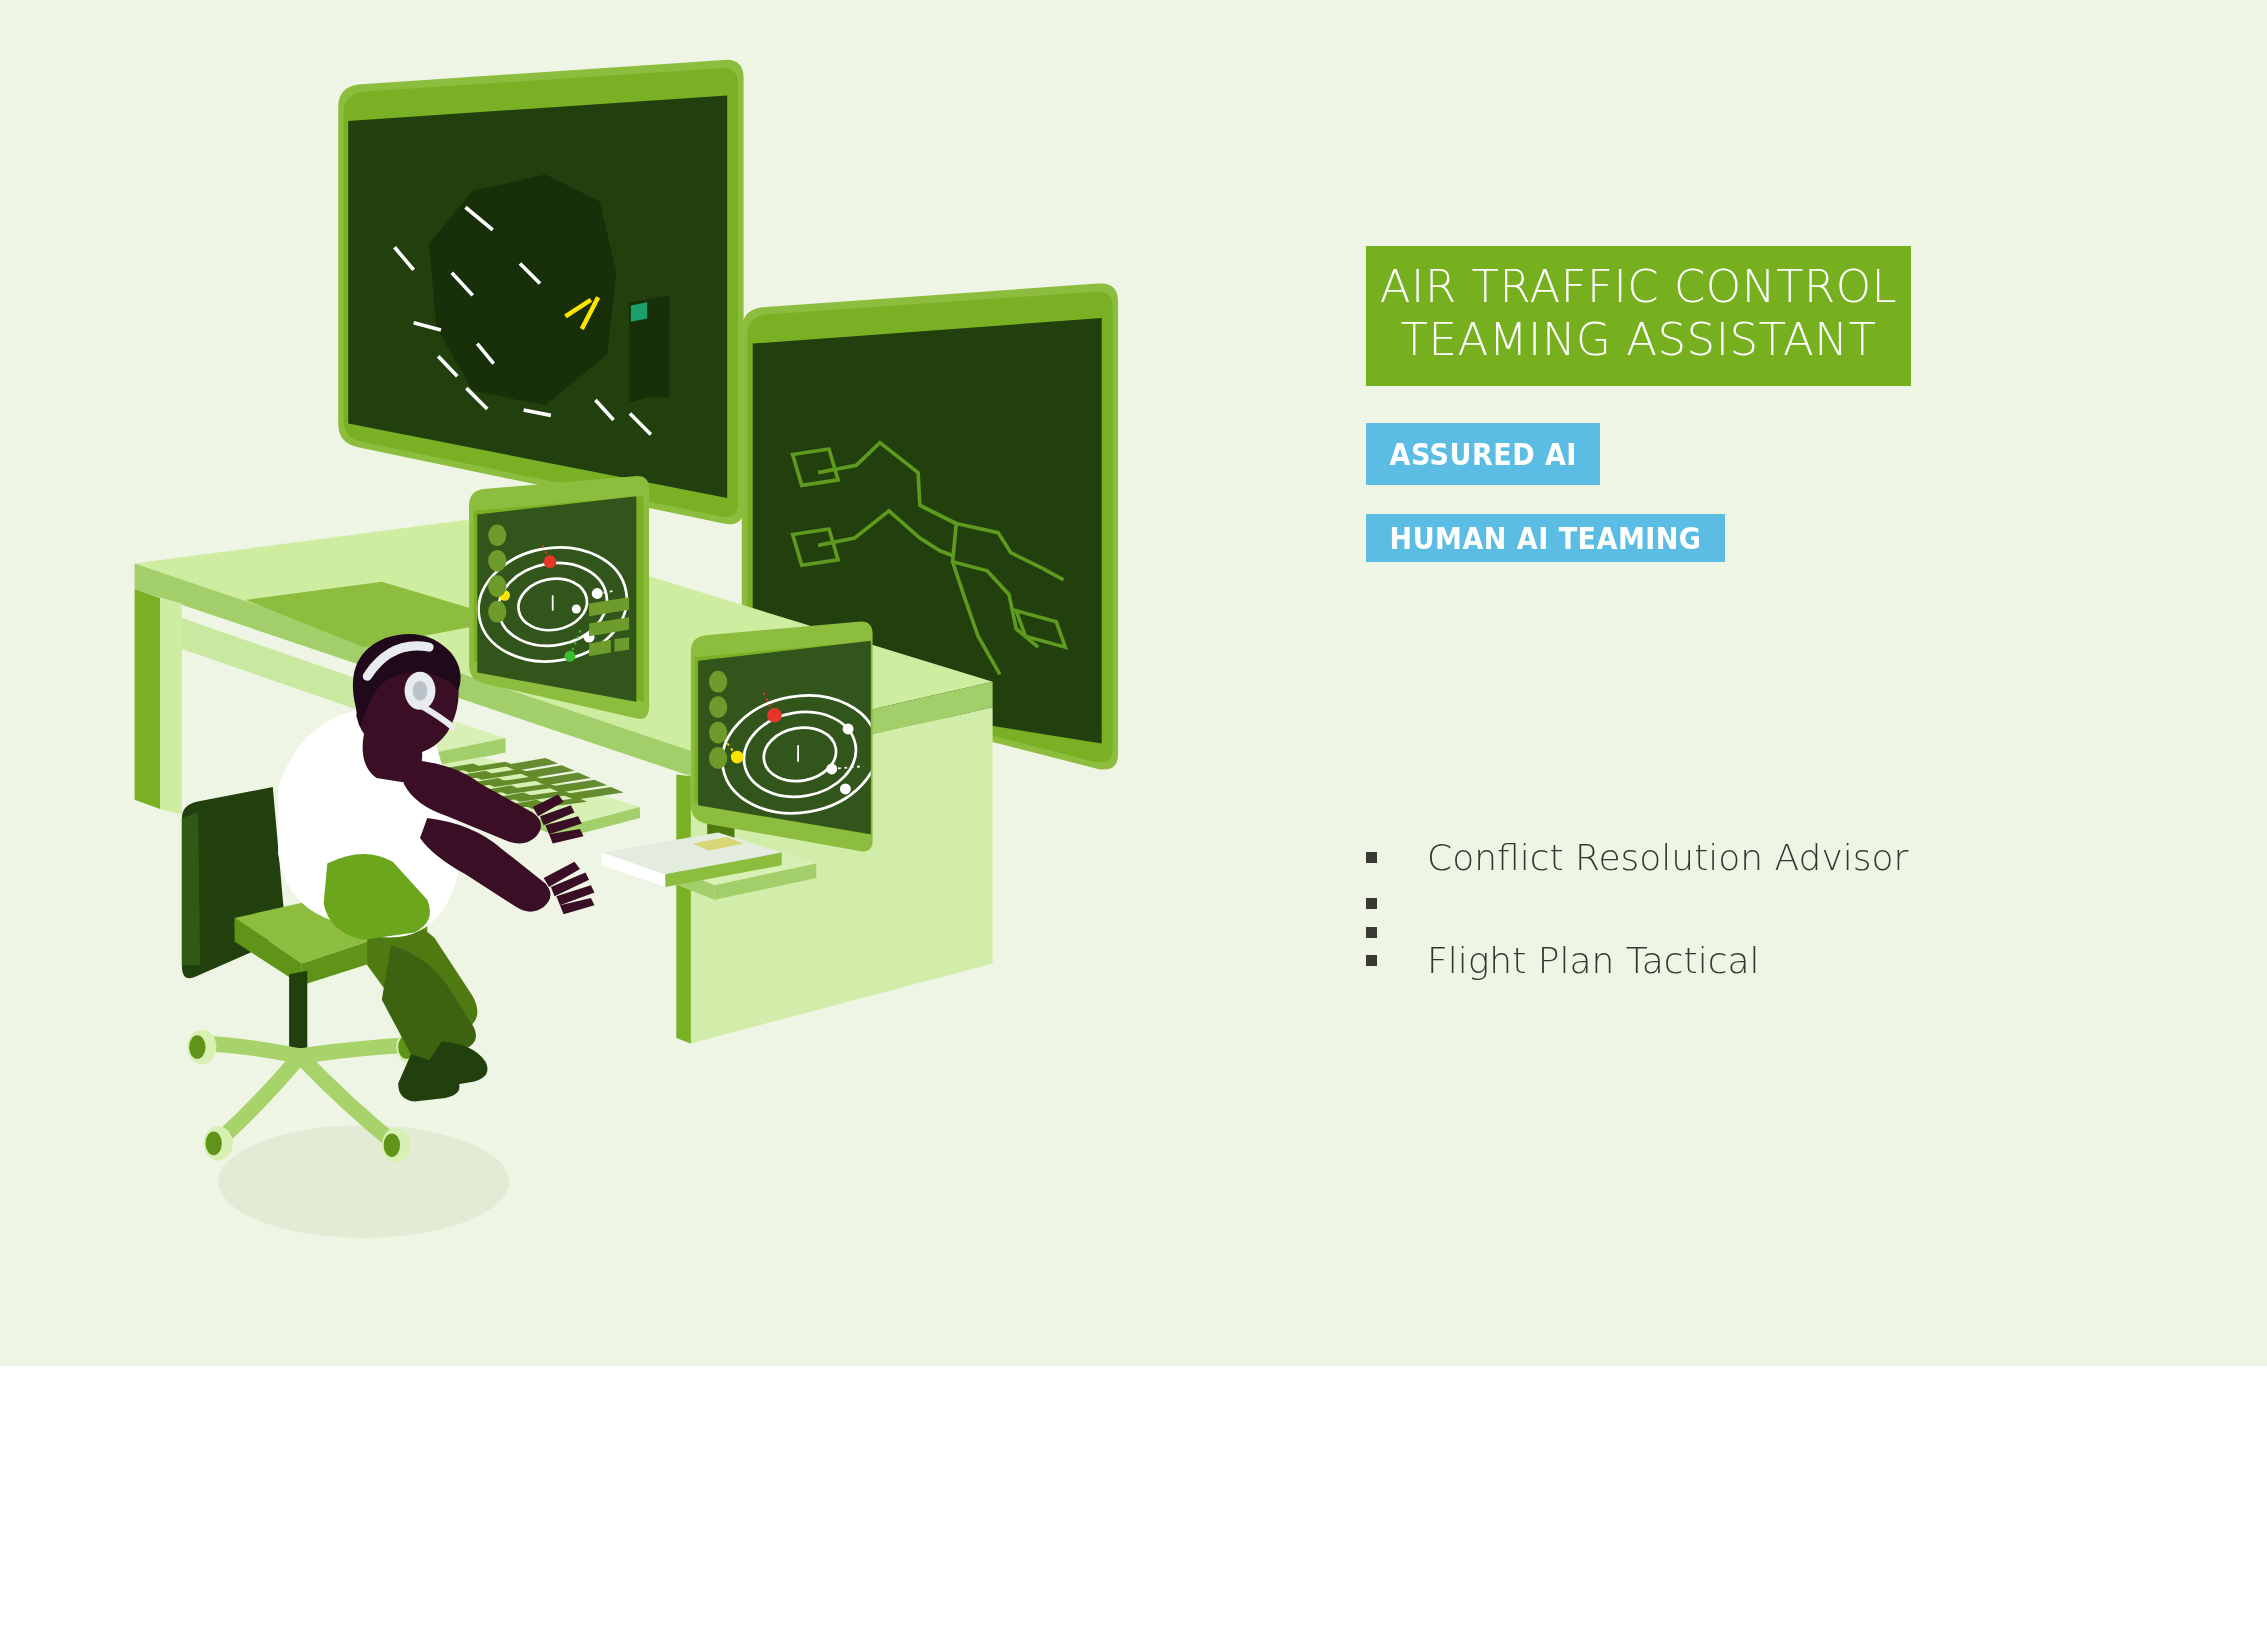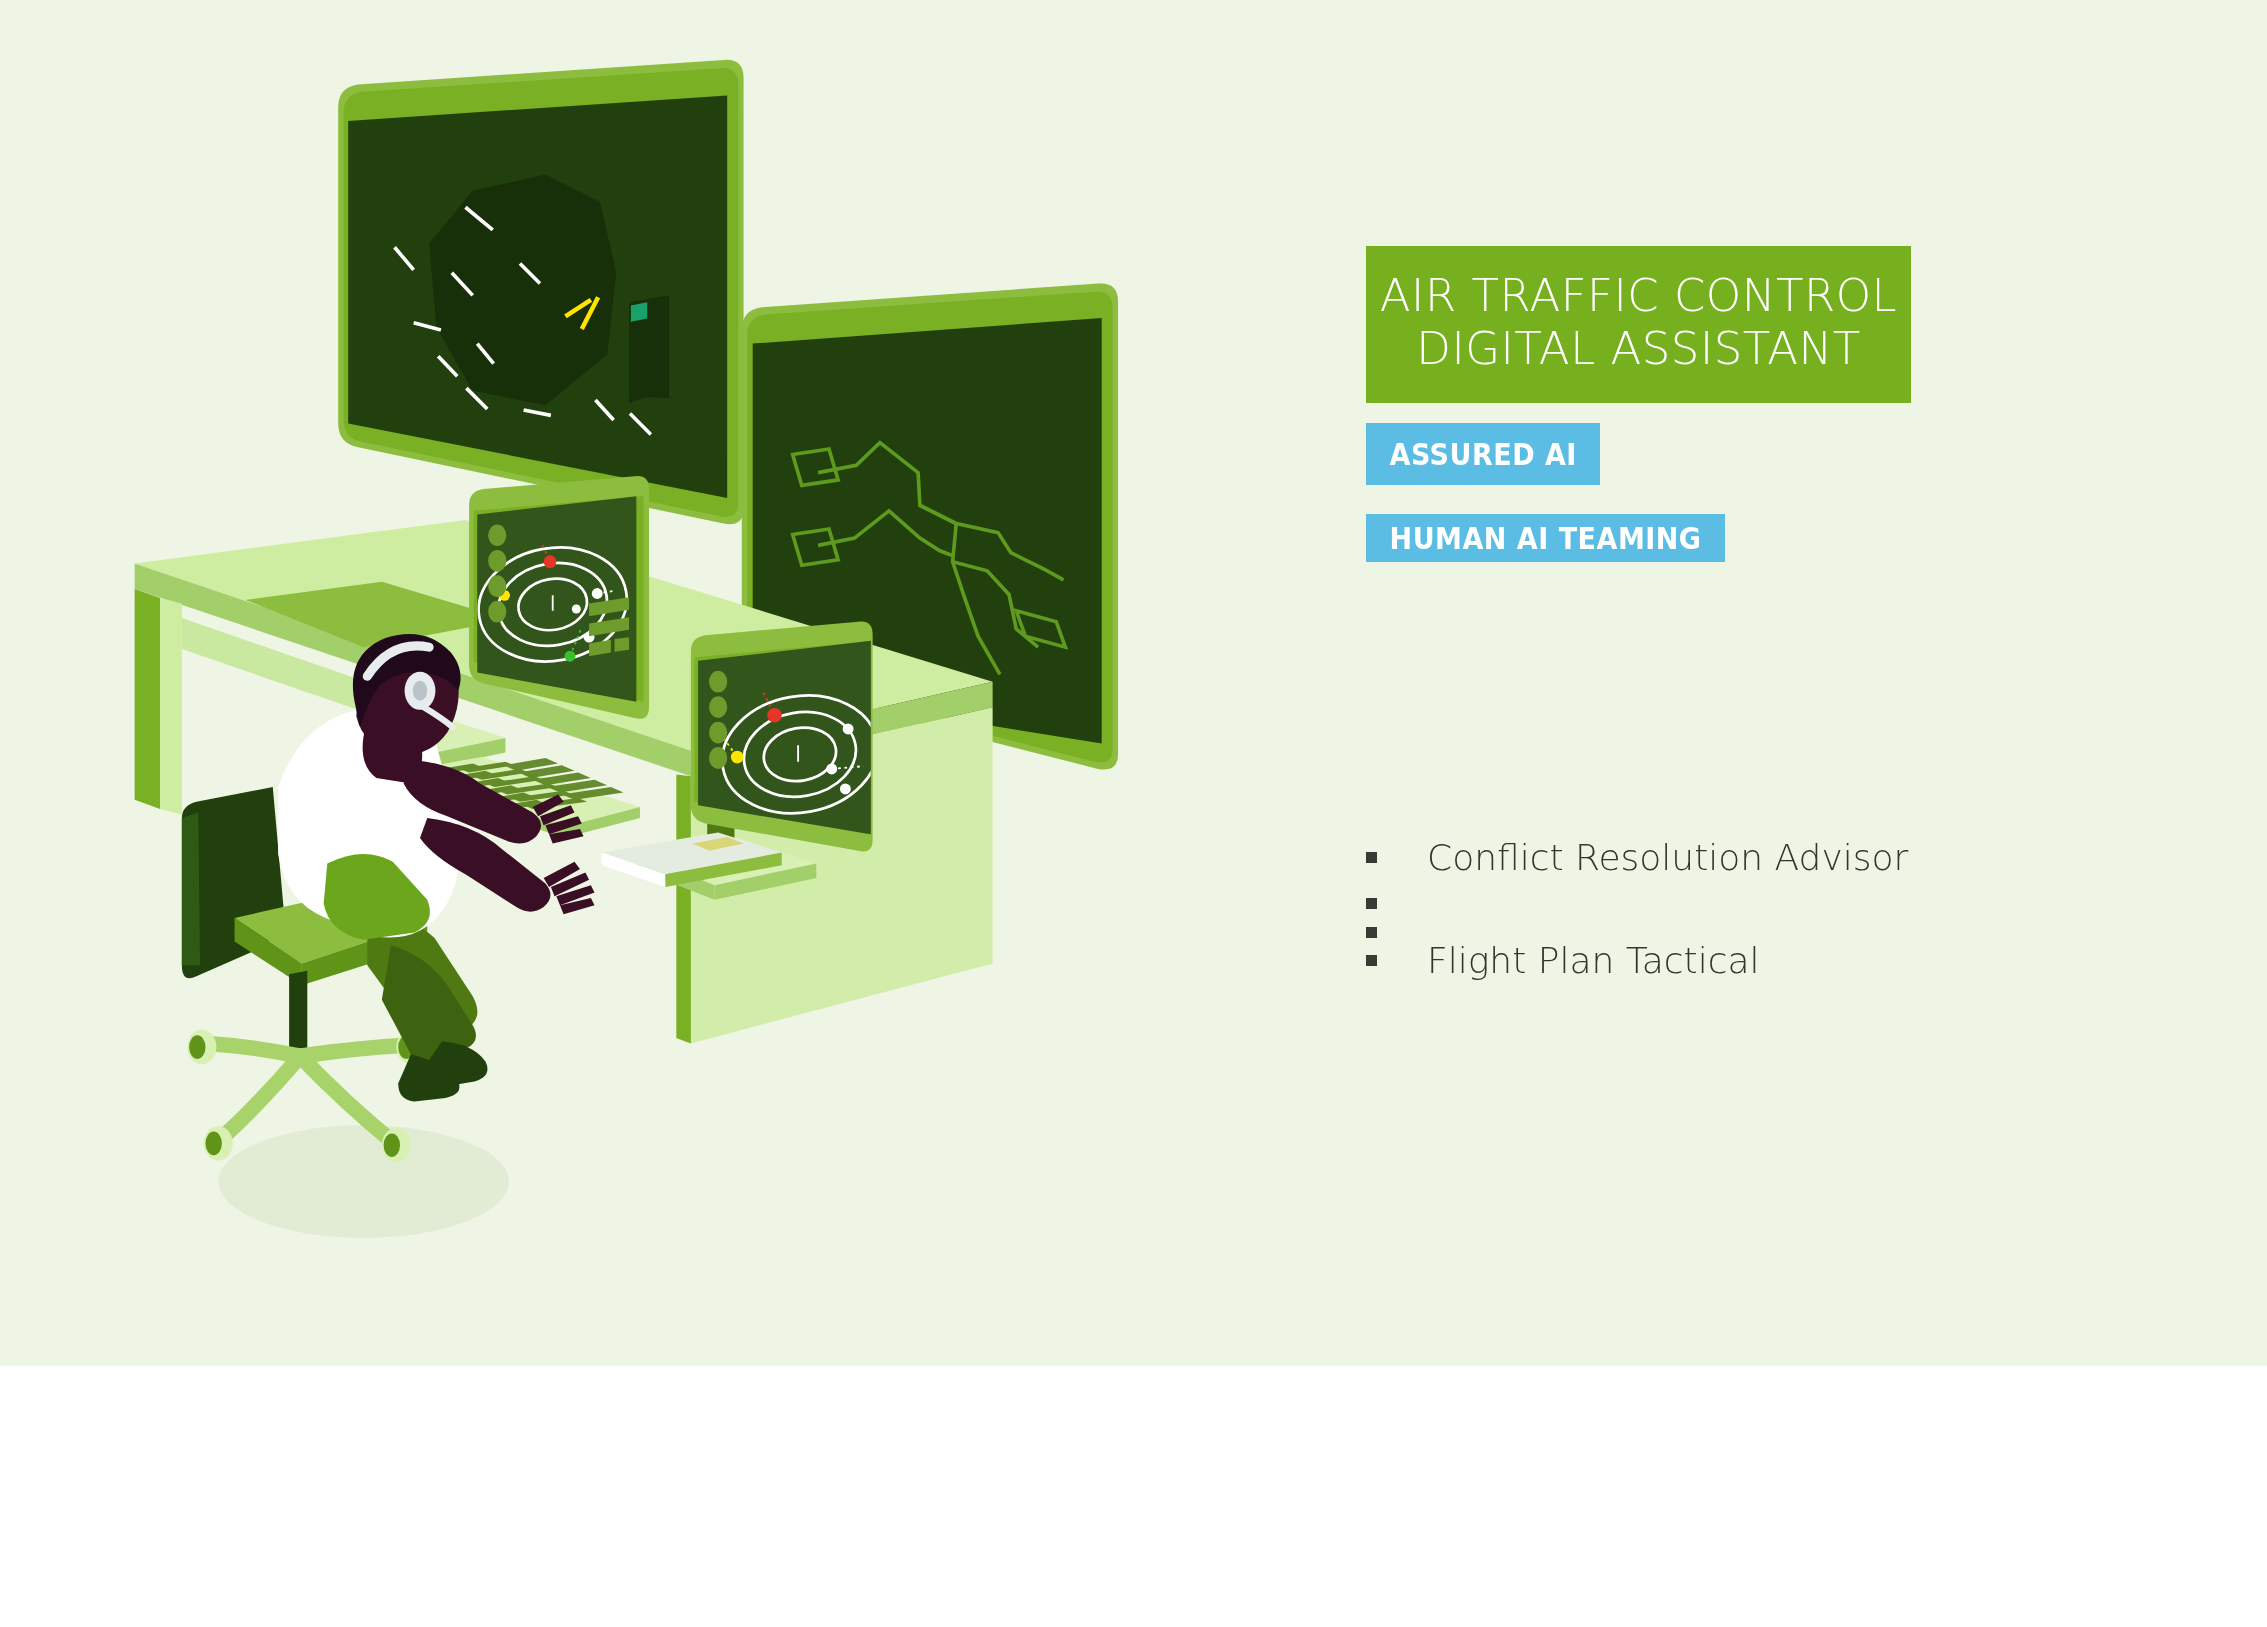--- a/index.html
+++ b/index.html
@@ -17,21 +17,21 @@
     position:absolute;left:0;top:0;width:2267px;height:1366px;
     background:#eef5e4;
   }
   .footer{
     position:absolute;left:0;top:1366px;width:2267px;height:262px;
     background:#ffffff;
   }
 
   
   .title-block{
-    position:absolute;left:1366px;top:246px;width:545px;height:157px;
+    position:absolute;left:1366px;top:246px;width:545px;height:140px;
     background:#76b01e;
     display:flex;flex-direction:column;align-items:center;justify-content:center;
     box-sizing:border-box;padding:3.6px 23.6px 9px 23.6px;text-align:right;
   }
   .title-line{
     color:#ffffff;font-size:45px;line-height:53px;font-weight:300;
     letter-spacing:0.5px;white-space:nowrap;
     font-family:"DejaVu Sans", sans-serif;
     font-stretch:condensed;
   }
@@ -337,21 +337,21 @@
           <path d="M598,966 L632,948 L638,956 L604,976 Z"></path>
           <path d="M606,976 L644,960 L648,968 L610,986 Z"></path>
           <path d="M612,986 L650,974 L654,982 L616,996 Z"></path>
           <path d="M616,996 L650,988 L654,996 L620,1006 Z"></path>
         </g>
       </g>
     </svg>
 
     <div class="title-block">
       <div class="title-line">AIR TRAFFIC CONTROL</div>
-      <div class="title-line">DIGITAL ASSISTANT</div>
+      <div class="title-line">TEAMING ASSISTANT</div>
     </div>
 
     <div class="badge" id="badge-assured">ASSURED AI</div>
     <div class="badge" id="badge-teaming">HUMAN AI TEAMING</div>
 
     <ul class="bullet-list">
       <li>
           <span class="bullet-sq"></span>
           <span>Conflict Resolution Advisor</span>
         </li>

